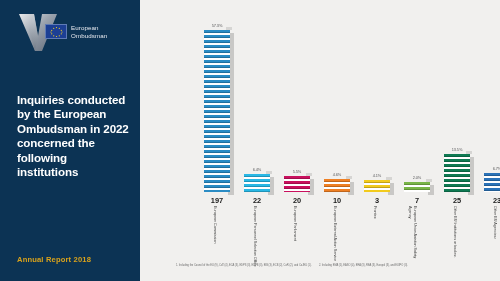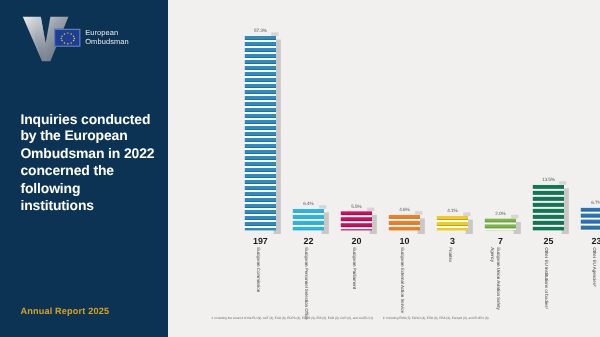--- a/index.html
+++ b/index.html
@@ -159,21 +159,21 @@
             <circle cx="5.7" cy="5.3" r="0.62"></circle>
             <circle cx="7.7" cy="3.3" r="0.62"></circle>
           </g>
         </svg>
       </div>
       <div id="logo-text">European
 Ombudsman</div>
     </div>
 
     <div id="headline">Inquiries conducted by the European Ombudsman in 2022 concerned the following institutions</div>
-    <div id="report-label">Annual Report 2025</div>
+    <div id="report-label">Annual Report 2018</div>
   </div>
 
   <div id="chart-area">
     <div id="bars-host">
         <div class="bar-col" style="left: 70px;">
           <div style="position: relative;">
             <div class="pct" style="top: -7px;">57.3%</div>
             <div class="bar-wrap" style="height: 162px;">
               <div class="bar-shadow-top" style="left: 22px; top: -3px;"></div>
               <div class="bar-shadow" style="height: 162px;"></div>

